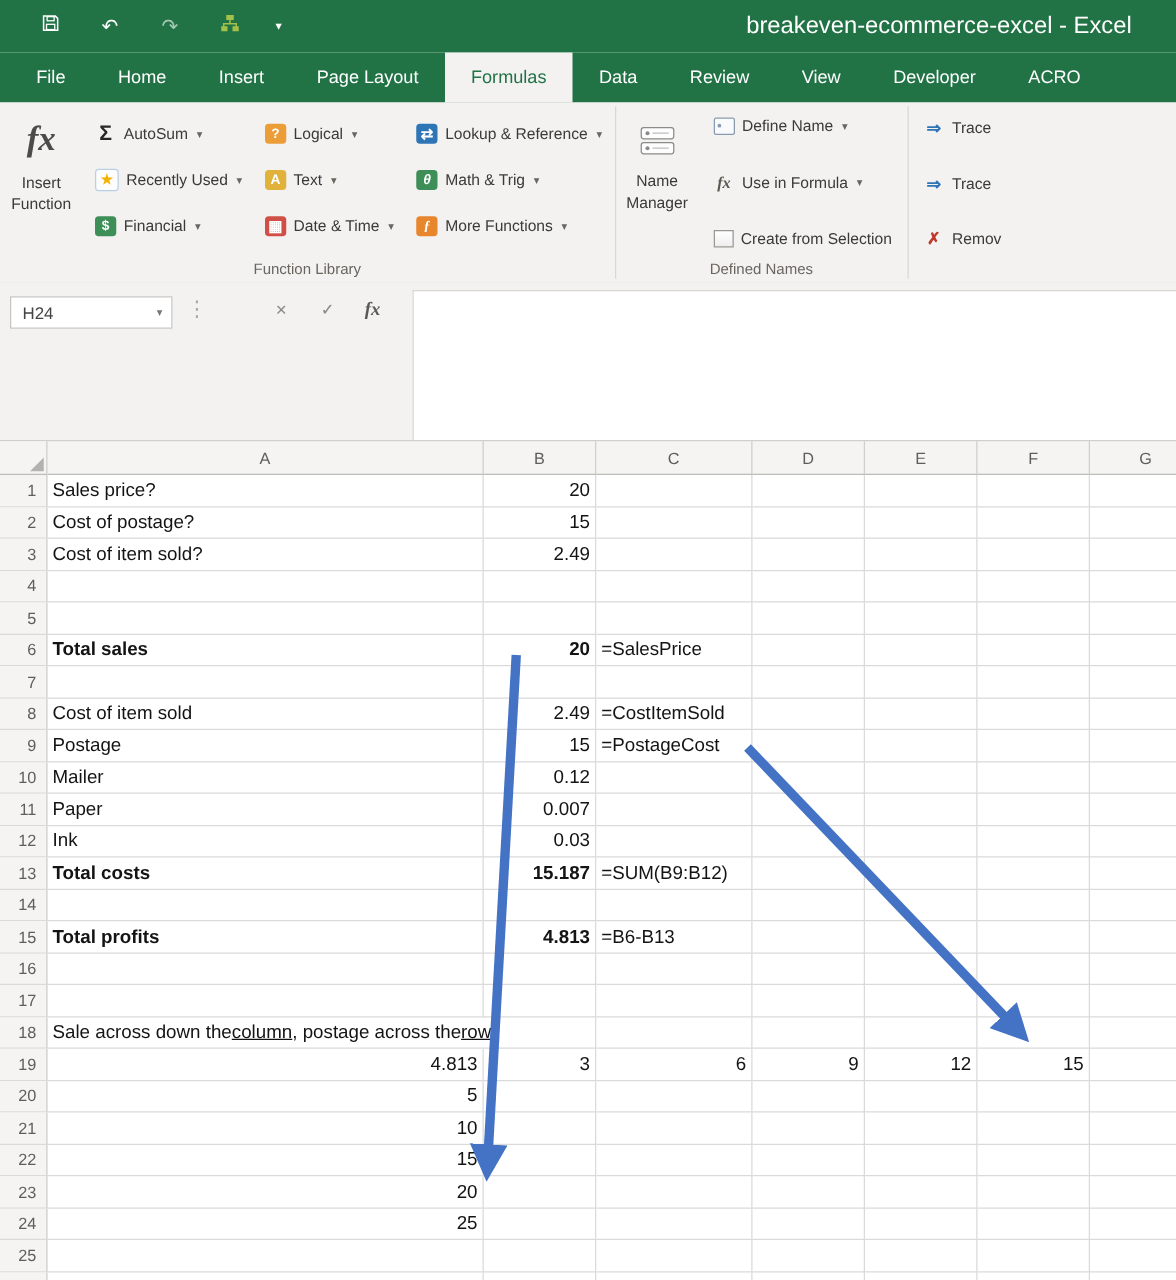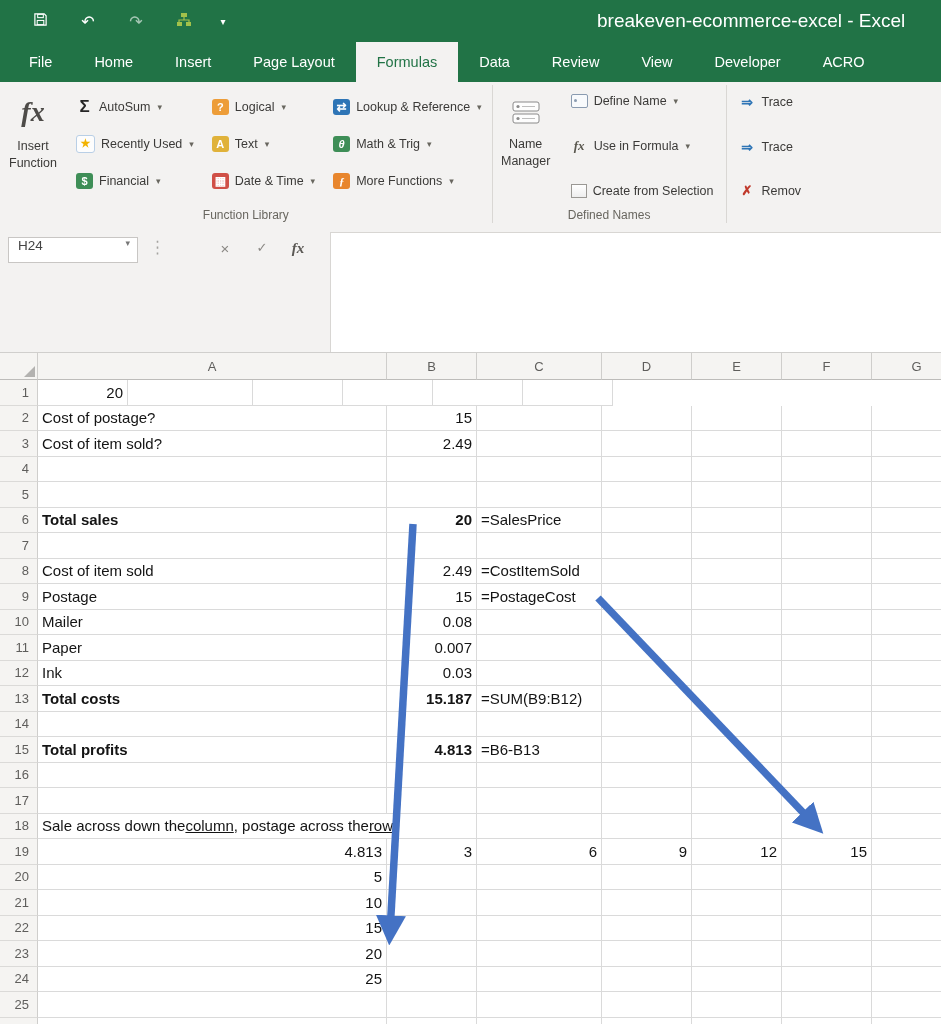--- a/index.html
+++ b/index.html
@@ -50,21 +50,21 @@
   .ic-theta{background:#3e8e57;font-style:italic;}
   .ic-morefx{background:#e8862d;font-family:"Liberation Serif",serif;font-style:italic;}
   .ic-tag{width:15px;height:12px;border:1px solid #8a9bb0;border-radius:2px;background:#f8fafc;position:relative;flex:none;}
   .ic-tag::after{content:"";position:absolute;left:2px;top:4px;width:3px;height:3px;border-radius:50%;background:#8a9bb0;}
   .ic-fxsmall{font-family:"Liberation Serif",serif;font-style:italic;font-weight:700;font-size:13px;color:#5a584f;width:17px;text-align:center;flex:none;}
   .ic-grid{width:14px;height:12px;border:1px solid #9a9894;background:linear-gradient(#fff,#eee);flex:none;}
   .ic-trace{color:#2e75b6;font-size:14px;font-weight:700;width:17px;text-align:center;flex:none;}
   .ic-remove{color:#c0392b;font-size:13px;font-weight:700;width:17px;text-align:center;flex:none;}
   
   #formula-band{position:absolute;top:226px;left:0;right:0;height:126px;background:var(--ribbon);}
-  #namebox{position:absolute;left:8px;top:11px;width:130px;height:26px;background:#fff;border:1px solid #c8c6c4;display:flex;align-items:flex-start;box-sizing:border-box;}
+  #namebox{position:absolute;left:8px;top:11px;width:130px;height:26px;background:#fff;border:1px solid #c8c6c4;display:flex;align-items:center;box-sizing:border-box;}
   #namebox-text{padding-left:9px;font-size:13.5px;color:#444;flex:1;}
   #namebox-caret{font-size:9px;color:#777;padding-right:7px;}
   #nb-resizer{position:absolute;left:150px;top:12px;font-size:15px;color:#a5a3a0;letter-spacing:0;transform:scaleY(1.15);}
   .fbtn{position:absolute;top:14px;width:22px;text-align:center;font-size:15px;color:#8a8884;}
   #fb-cancel{left:214px;}
   #fb-enter{left:251px;font-size:13px;}
   #fb-fx{left:287px;font-family:"Liberation Serif",serif;font-style:italic;font-weight:700;color:#5a5854;}
   #fx-panel{position:absolute;left:330px;top:6px;right:0;bottom:0;background:#fff;border-left:1px solid #d8d6d3;border-top:1px solid #d8d6d3;}
   
   #sheet{position:absolute;top:352px;left:0;right:0;bottom:0;background:#fff;overflow:hidden;}
@@ -268,20 +268,21 @@
       <div class="g-colhead" style="width: 349px;">A</div>
       <div class="g-colhead" style="width: 90px;">B</div>
       <div class="g-colhead" style="width: 125px;">C</div>
       <div class="g-colhead" style="width: 90px;">D</div>
       <div class="g-colhead" style="width: 90px;">E</div>
       <div class="g-colhead" style="width: 90px;">F</div>
       <div class="g-colhead" style="width: 90px;">G</div>
     </div>
     <div class="g-row">
       <div class="g-rowhead">1</div>
+      <div class="g-cell al" style="width: 349px;">Sales price?</div>
       <div class="g-cell" style="width: 90px;">20</div>
       <div class="g-cell" style="width: 125px;"></div>
       <div class="g-cell" style="width: 90px;"></div>
       <div class="g-cell" style="width: 90px;"></div>
       <div class="g-cell" style="width: 90px;"></div>
       <div class="g-cell" style="width: 90px;"></div>
     </div>
     <div class="g-row">
       <div class="g-rowhead">2</div>
       <div class="g-cell al" style="width: 349px; text-align: center;">Cost of postage?</div>
@@ -358,21 +359,21 @@
       <div class="g-cell" style="width: 90px;">15</div>
       <div class="g-cell al" style="width: 125px;">=PostageCost</div>
       <div class="g-cell" style="width: 90px;"></div>
       <div class="g-cell" style="width: 90px;"></div>
       <div class="g-cell" style="width: 90px;"></div>
       <div class="g-cell" style="width: 90px;"></div>
     </div>
     <div class="g-row">
       <div class="g-rowhead">10</div>
       <div class="g-cell al" style="width: 349px;">Mailer</div>
-      <div class="g-cell" style="width: 90px;">0.08</div>
+      <div class="g-cell" style="width: 90px;">0.12</div>
       <div class="g-cell" style="width: 125px;"></div>
       <div class="g-cell" style="width: 90px;"></div>
       <div class="g-cell" style="width: 90px;"></div>
       <div class="g-cell" style="width: 90px;"></div>
       <div class="g-cell" style="width: 90px;"></div>
     </div>
     <div class="g-row">
       <div class="g-rowhead">11</div>
       <div class="g-cell al" style="width: 349px;">Paper</div>
       <div class="g-cell" style="width: 90px;">0.007</div>

